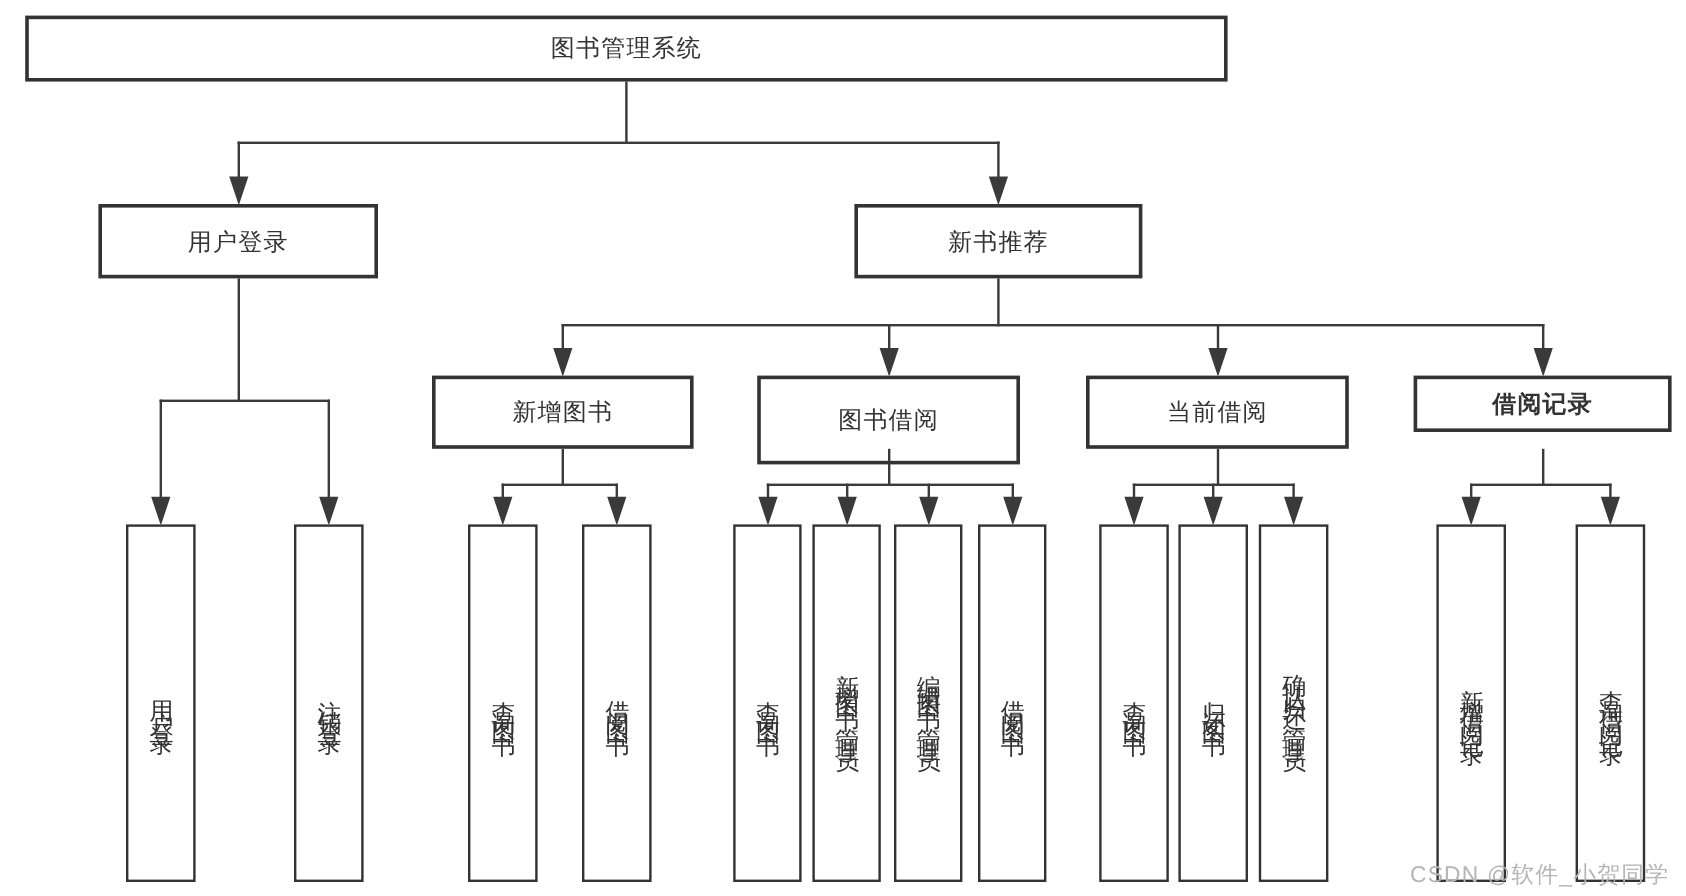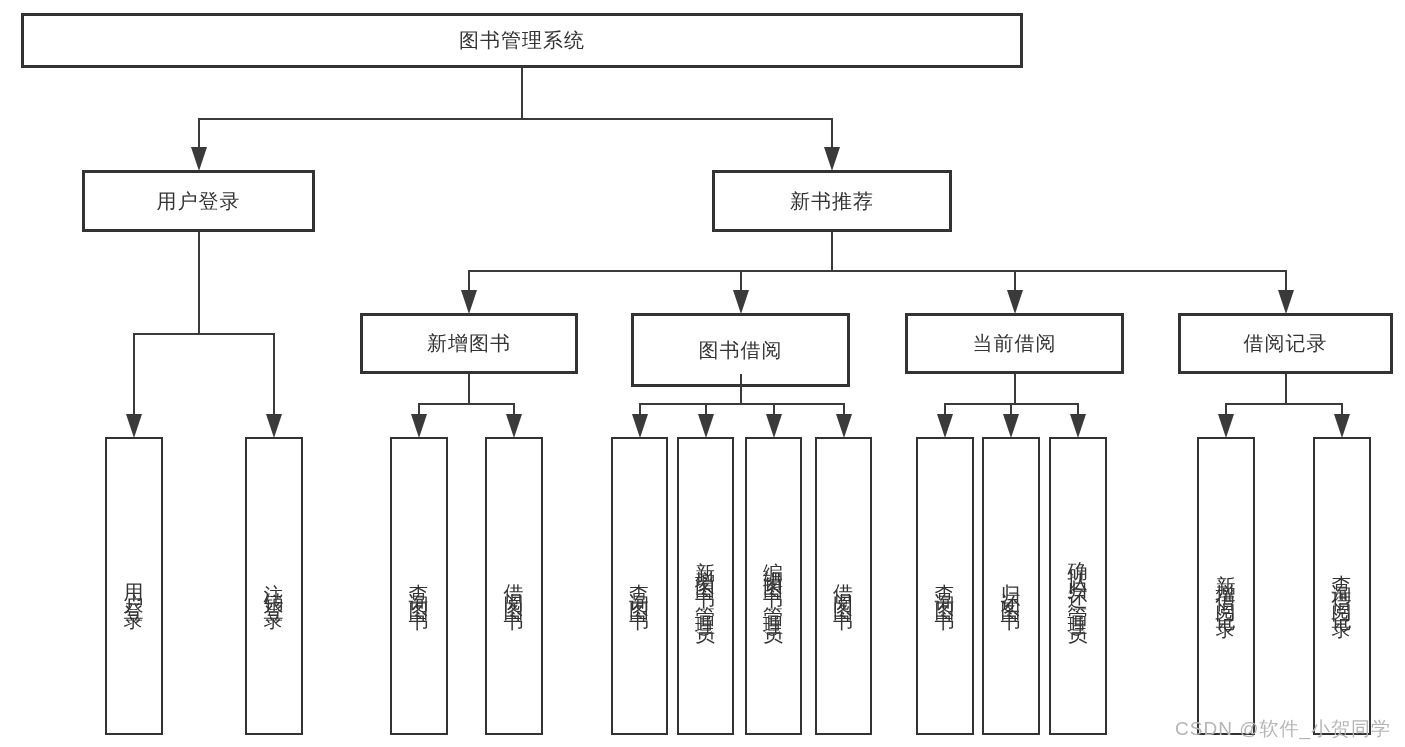--- a/index.html
+++ b/index.html
@@ -155,21 +155,21 @@
     <div class="node v" style="left: 982px; top: 437px; width: 58px; height: 298px;">
       <span>归还图书</span>
     </div>
     <div class="vline" style="left: 1077px; top: 403px; width: 2px; height: 12px;"></div>
     <div class="arrow" style="left: 1070px; top: 414px;"></div>
     <div class="node v" style="left: 1049px; top: 437px; width: 58px; height: 298px;">
       <span>确认归还（管理员）</span>
     </div>
     <div class="vline" style="left: 1284.5px; top: 270px; width: 2px; height: 21px;"></div>
     <div class="arrow" style="left: 1277.5px; top: 290px;"></div>
-    <div class="node h" style="left: 1178px; top: 313px; width: 215px; height: 61px;">
+    <div class="node h" style="left: 1178px; top: 313px; width: 215px; height: 47px; font-weight: bold;">
       <span>借阅记录</span>
     </div>
     <div class="vline" style="left: 1284.5px; top: 374px; width: 2px; height: 31px;"></div>
     <div class="hline" style="left: 1225px; top: 403px; width: 118px; height: 2px;"></div>
     <div class="vline" style="left: 1225px; top: 403px; width: 2px; height: 12px;"></div>
     <div class="arrow" style="left: 1218px; top: 414px;"></div>
     <div class="node v" style="left: 1197px; top: 437px; width: 58px; height: 298px;">
       <span>新增借阅记录</span>
     </div>
     <div class="vline" style="left: 1341px; top: 403px; width: 2px; height: 12px;"></div>

